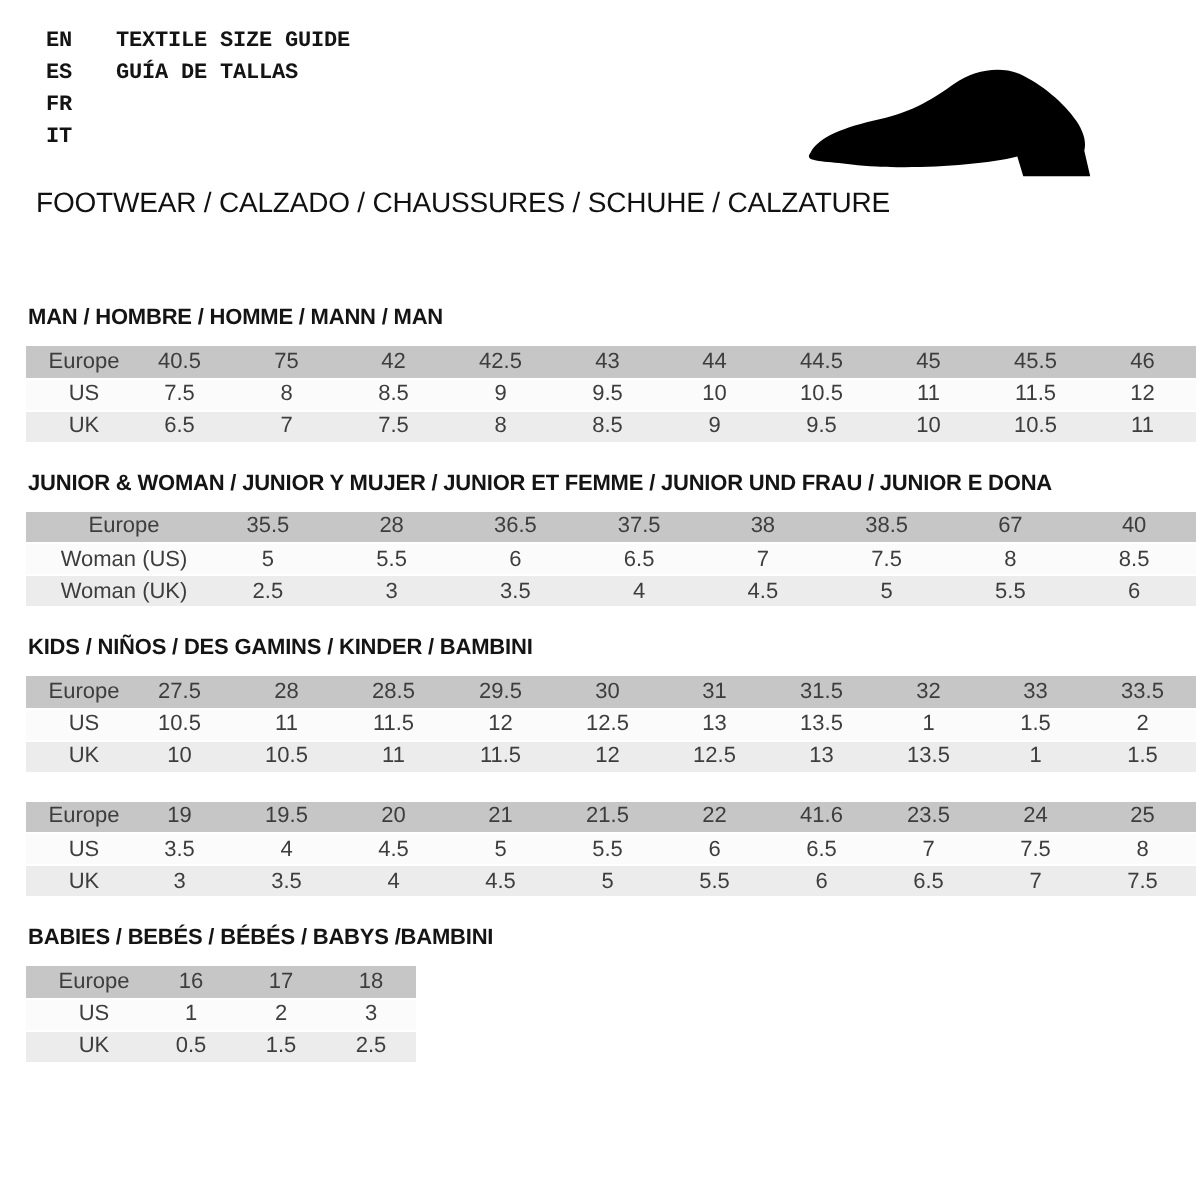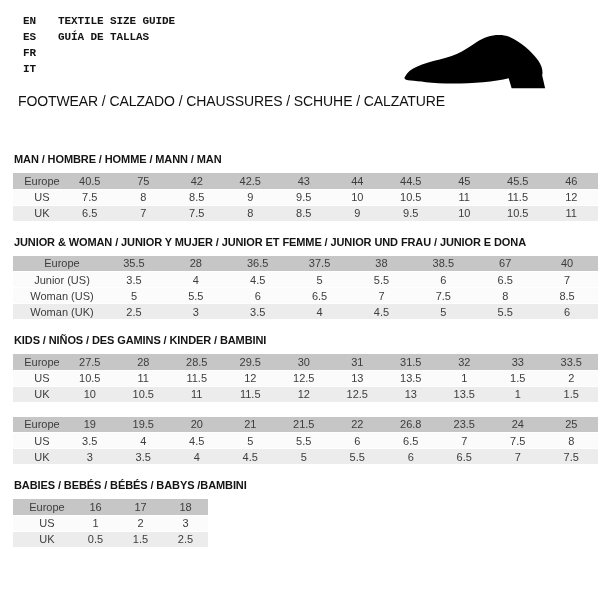--- a/index.html
+++ b/index.html
@@ -191,31 +191,20 @@
               <td>35.5</td>
               <td>28</td>
               <td>36.5</td>
               <td>37.5</td>
               <td>38</td>
               <td>38.5</td>
               <td>67</td>
               <td>40</td>
             </tr>
             <tr class="row-light">
-              <td class="row-label">Junior (US)</td>
-              <td>3.5</td>
-              <td>4</td>
-              <td>4.5</td>
-              <td>5</td>
-              <td>5.5</td>
-              <td>6</td>
-              <td>6.5</td>
-              <td>7</td>
-            </tr>
-            <tr class="row-light">
               <td class="row-label">Woman (US)</td>
               <td>5</td>
               <td>5.5</td>
               <td>6</td>
               <td>6.5</td>
               <td>7</td>
               <td>7.5</td>
               <td>8</td>
               <td>8.5</td>
             </tr>
@@ -309,21 +298,21 @@
           </colgroup>
           <tbody>
             <tr class="row-head">
               <td class="row-label">Europe</td>
               <td>19</td>
               <td>19.5</td>
               <td>20</td>
               <td>21</td>
               <td>21.5</td>
               <td>22</td>
-              <td>26.8</td>
+              <td>41.6</td>
               <td>23.5</td>
               <td>24</td>
               <td>25</td>
             </tr>
             <tr class="row-light">
               <td class="row-label">US</td>
               <td>3.5</td>
               <td>4</td>
               <td>4.5</td>
               <td>5</td>

